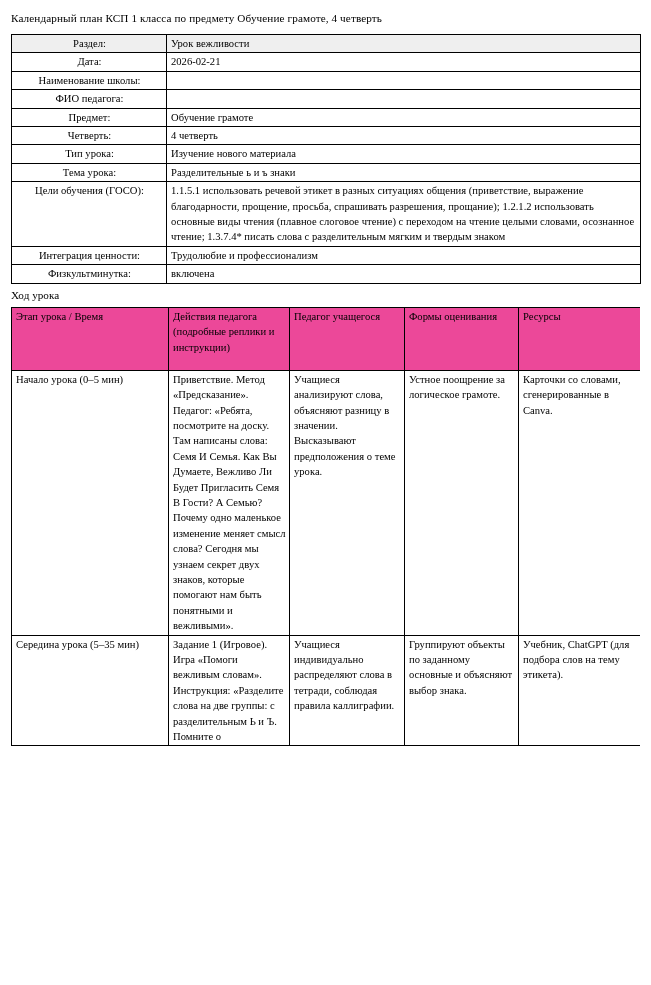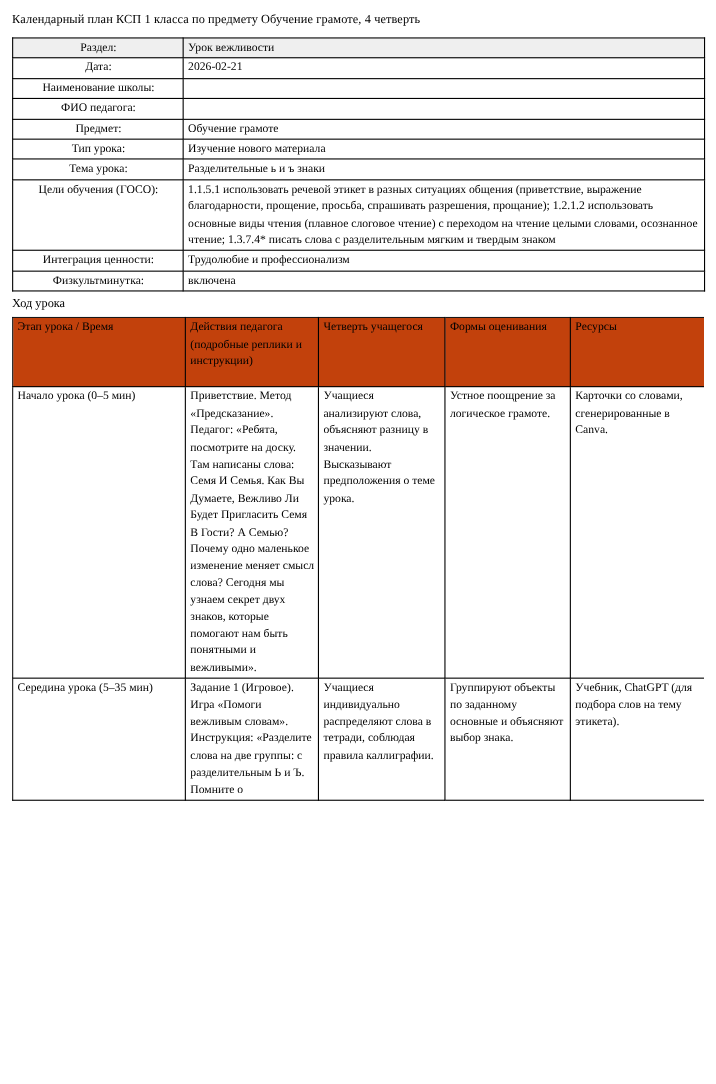--- a/index.html
+++ b/index.html
@@ -59,21 +59,21 @@
     padding-top: 4px;
     padding-bottom: 5px;
   }
   
   .flow-table col.c1 { width: 157px; }
   .flow-table col.c2 { width: 121px; }
   .flow-table col.c3 { width: 115px; }
   .flow-table col.c4 { width: 114px; }
   .flow-table col.c5 { width: 122px; }
   .flow-table thead td {
-    background: #c2410c;
+    background: #ec4899;
     height: 60px;
   }
   .flow-table tbody td {
     background: #ffffff;
     margin-left: 41px;
   }
   .flow-clip {
     position: relative;
     overflow: hidden;
     height: 612px;
@@ -106,20 +106,24 @@
       </tr>
       <tr>
         <td class="label">ФИО педагога:</td>
         <td class="value"></td>
       </tr>
       <tr>
         <td class="label">Предмет:</td>
         <td class="value">Обучение грамоте</td>
       </tr>
       <tr>
+        <td class="label">Четверть:</td>
+        <td class="value">4 четверть</td>
+      </tr>
+      <tr>
         <td class="label">Тип урока:</td>
         <td class="value">Изучение нового материала</td>
       </tr>
       <tr>
         <td class="label">Тема урока:</td>
         <td class="value">Разделительные ь и ъ знаки</td>
       </tr>
       <tr>
         <td class="label">Цели обучения (ГОСО):</td>
         <td class="value">1.1.5.1 использовать речевой этикет в разных ситуациях общения (приветствие, выражение благодарности, прощение, просьба, спрашивать разрешения, прощание); 1.2.1.2 использовать основные виды чтения (плавное слоговое чтение) с переходом на чтение целыми словами, осознанное чтение; 1.3.7.4* писать слова с разделительным мягким и твердым знаком</td>
@@ -143,21 +147,21 @@
         <col class="c1">
         <col class="c2">
         <col class="c3">
         <col class="c4">
         <col class="c5">
       </colgroup>
       <thead>
         <tr>
           <td>Этап урока / Время</td>
           <td>Действия педагога (подробные реплики и инструкции)</td>
-          <td>Четверть учащегося</td>
+          <td>Педагог учащегося</td>
           <td>Формы оценивания</td>
           <td>Ресурсы</td>
         </tr>
       </thead>
       <tbody>
         <tr>
           <td>Начало урока (0–5 мин)</td>
           <td>Приветствие. Метод «Предсказание». Педагог: «Ребята, посмотрите на доску. Там написаны слова: Семя И Семья. Как Вы Думаете, Вежливо Ли Будет Пригласить Семя В Гости? А Семью? Почему одно маленькое изменение меняет смысл слова? Сегодня мы узнаем секрет двух знаков, которые помогают нам быть понятными и вежливыми».</td>
           <td>Учащиеся анализируют слова, объясняют разницу в значении. Высказывают предположения о теме урока.</td>
           <td>Устное поощрение за логическое грамоте.</td>

